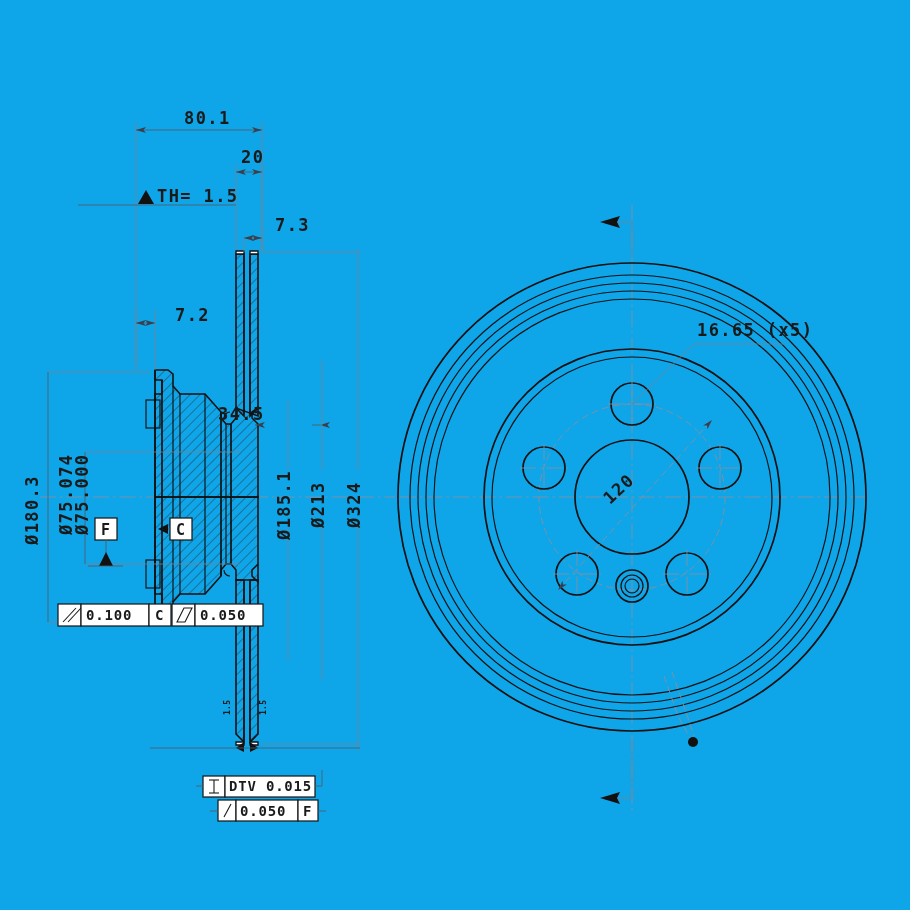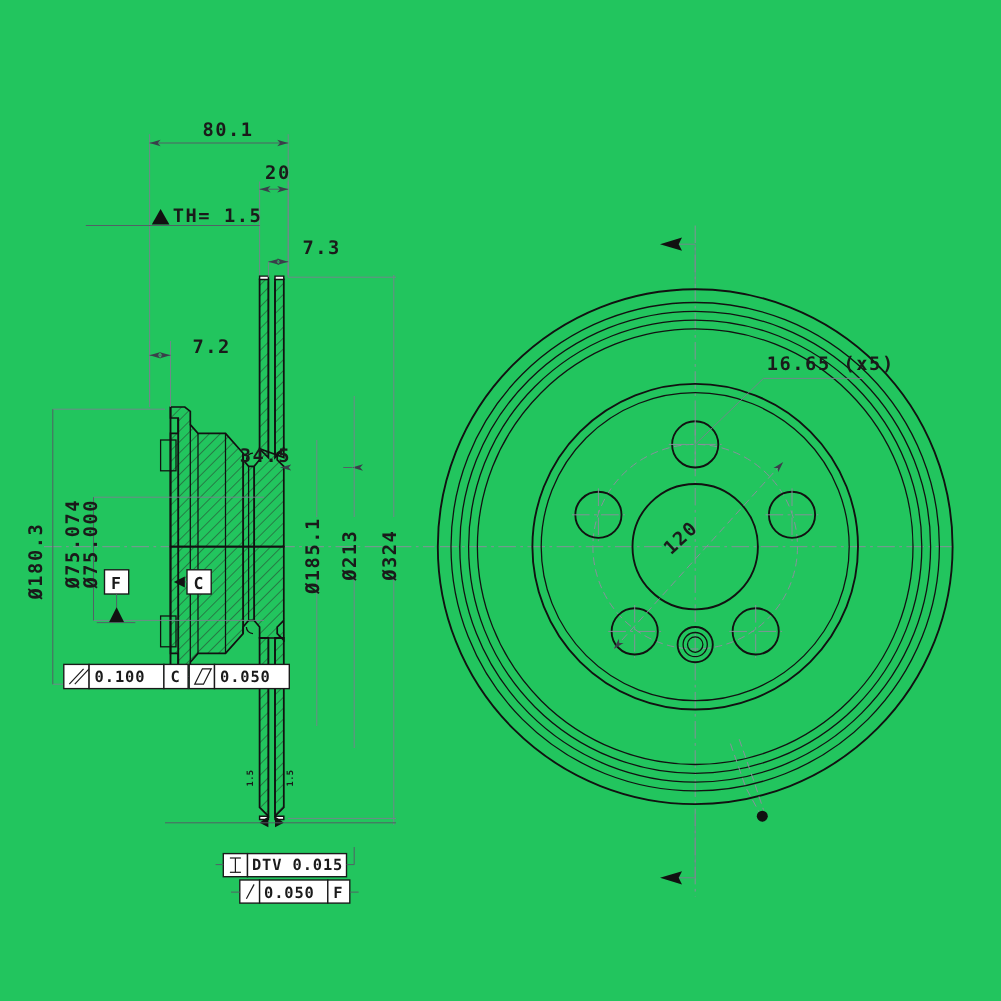--- a/index.html
+++ b/index.html
@@ -8,21 +8,21 @@
     padding: 0;
     background: #ffffff;
   }
   body {
     font-family: "DejaVu Sans Mono", "Liberation Mono", monospace;
   }
   #sheet {
     position: relative;
     width: 910px;
     height: 910px;
-    background: #22c55e;
+    background: #0ea5e9;
     overflow: hidden;
     text-align: center;
   }
   #sheet svg {
     position: absolute;
     top: 0;
     left: 0;
     width: 910px;
     height: 910px;
   }

